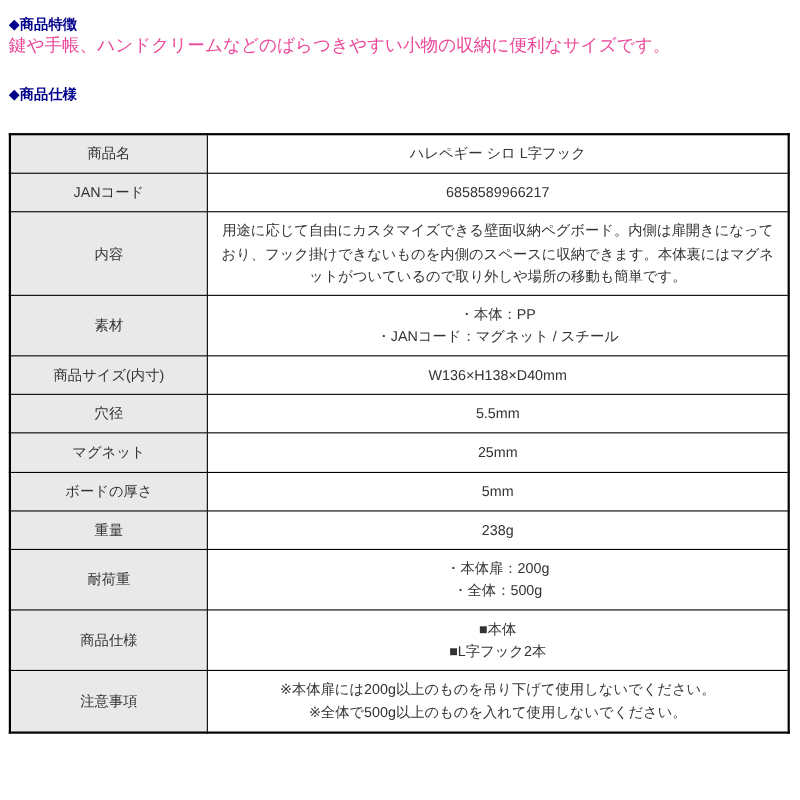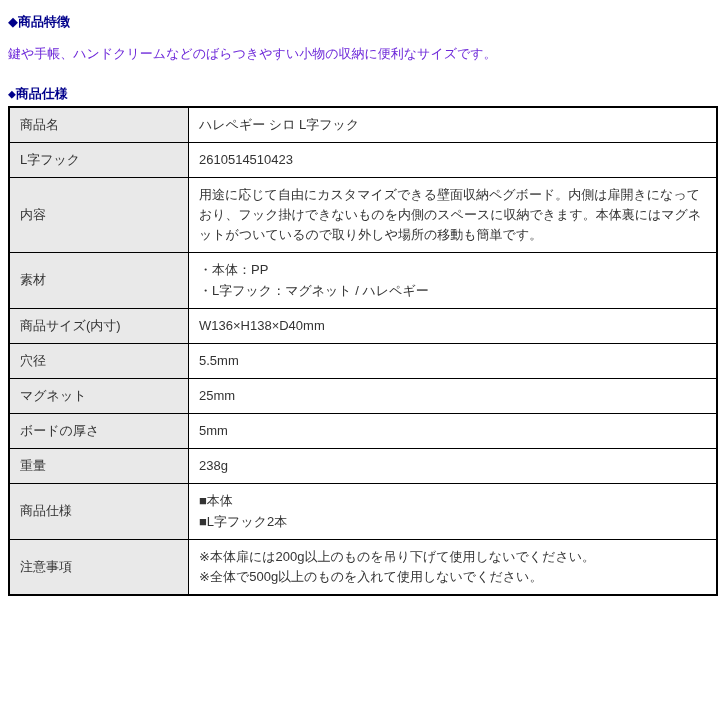--- a/index.html
+++ b/index.html
@@ -11,43 +11,44 @@
   }
   .page{padding:10px 8px 14px 8px;}
 
   .section-heading{
     color:#00008b;
     font-weight:bold;
     font-size:13px;
     line-height:1.2;
     margin:4px 0 0 0;
   }
-  .heading-top{margin-bottom:14px;}
-  .heading-spec{margin-top:24px;margin-bottom:3px;font-family:Liberation Mono, monospace;}
+  .heading-top{margin-bottom:0;}
+  .heading-spec{margin-top:24px;margin-bottom:28px;}
 
   .feature-text{
-    font-size:13px;
+    font-size:16px;
     line-height:1.5;
     margin:0;
-    color:#6d28d9;
+    color:#ec4899;
   }
 
   table.spec{
     border-collapse:collapse;
     width:710px;
     table-layout:fixed;
     border:2px solid #000000;
   }
   table.spec td{
     border:1px solid #000000;
     font-size:13px;
     line-height:1.55;
     padding:7px 10px;
     vertical-align:middle;
     word-break:break-all;
+    text-align:center;
   }
   td.label{
     background:#e9e9e9;
     width:158px;
   }
   td.value{
     background:#ffffff;
     white-space:pre-line;
   }
 </style>
@@ -62,31 +63,31 @@
 
   <h2 class="section-heading heading-spec">◆商品仕様</h2>
 
   <table class="spec">
     <tbody>
       <tr>
         <td class="label">商品名</td>
         <td class="value">ハレペギー シロ L字フック</td>
       </tr>
       <tr>
-        <td class="label">L字フック</td>
-        <td class="value">2610514510423</td>
+        <td class="label">JANコード</td>
+        <td class="value">6858589966217</td>
       </tr>
       <tr>
         <td class="label">内容</td>
         <td class="value">用途に応じて自由にカスタマイズできる壁面収納ペグボード。内側は扉開きになっており、フック掛けできないものを内側のスペースに収納できます。本体裏にはマグネットがついているので取り外しや場所の移動も簡単です。</td>
       </tr>
       <tr>
         <td class="label">素材</td>
         <td class="value">・本体：PP
-・L字フック：マグネット / ハレペギー</td>
+・JANコード：マグネット / スチール</td>
       </tr>
       <tr>
         <td class="label">商品サイズ(内寸)</td>
         <td class="value">W136×H138×D40mm</td>
       </tr>
       <tr>
         <td class="label">穴径</td>
         <td class="value">5.5mm</td>
       </tr>
       <tr>
@@ -95,20 +96,25 @@
       </tr>
       <tr>
         <td class="label">ボードの厚さ</td>
         <td class="value">5mm</td>
       </tr>
       <tr>
         <td class="label">重量</td>
         <td class="value">238g</td>
       </tr>
       <tr>
+        <td class="label">耐荷重</td>
+        <td class="value">・本体扉：200g
+・全体：500g</td>
+      </tr>
+      <tr>
         <td class="label">商品仕様</td>
         <td class="value">■本体
 ■L字フック2本</td>
       </tr>
       <tr>
         <td class="label">注意事項</td>
         <td class="value">※本体扉には200g以上のものを吊り下げて使用しないでください。
 ※全体で500g以上のものを入れて使用しないでください。</td>
       </tr>
     </tbody>

